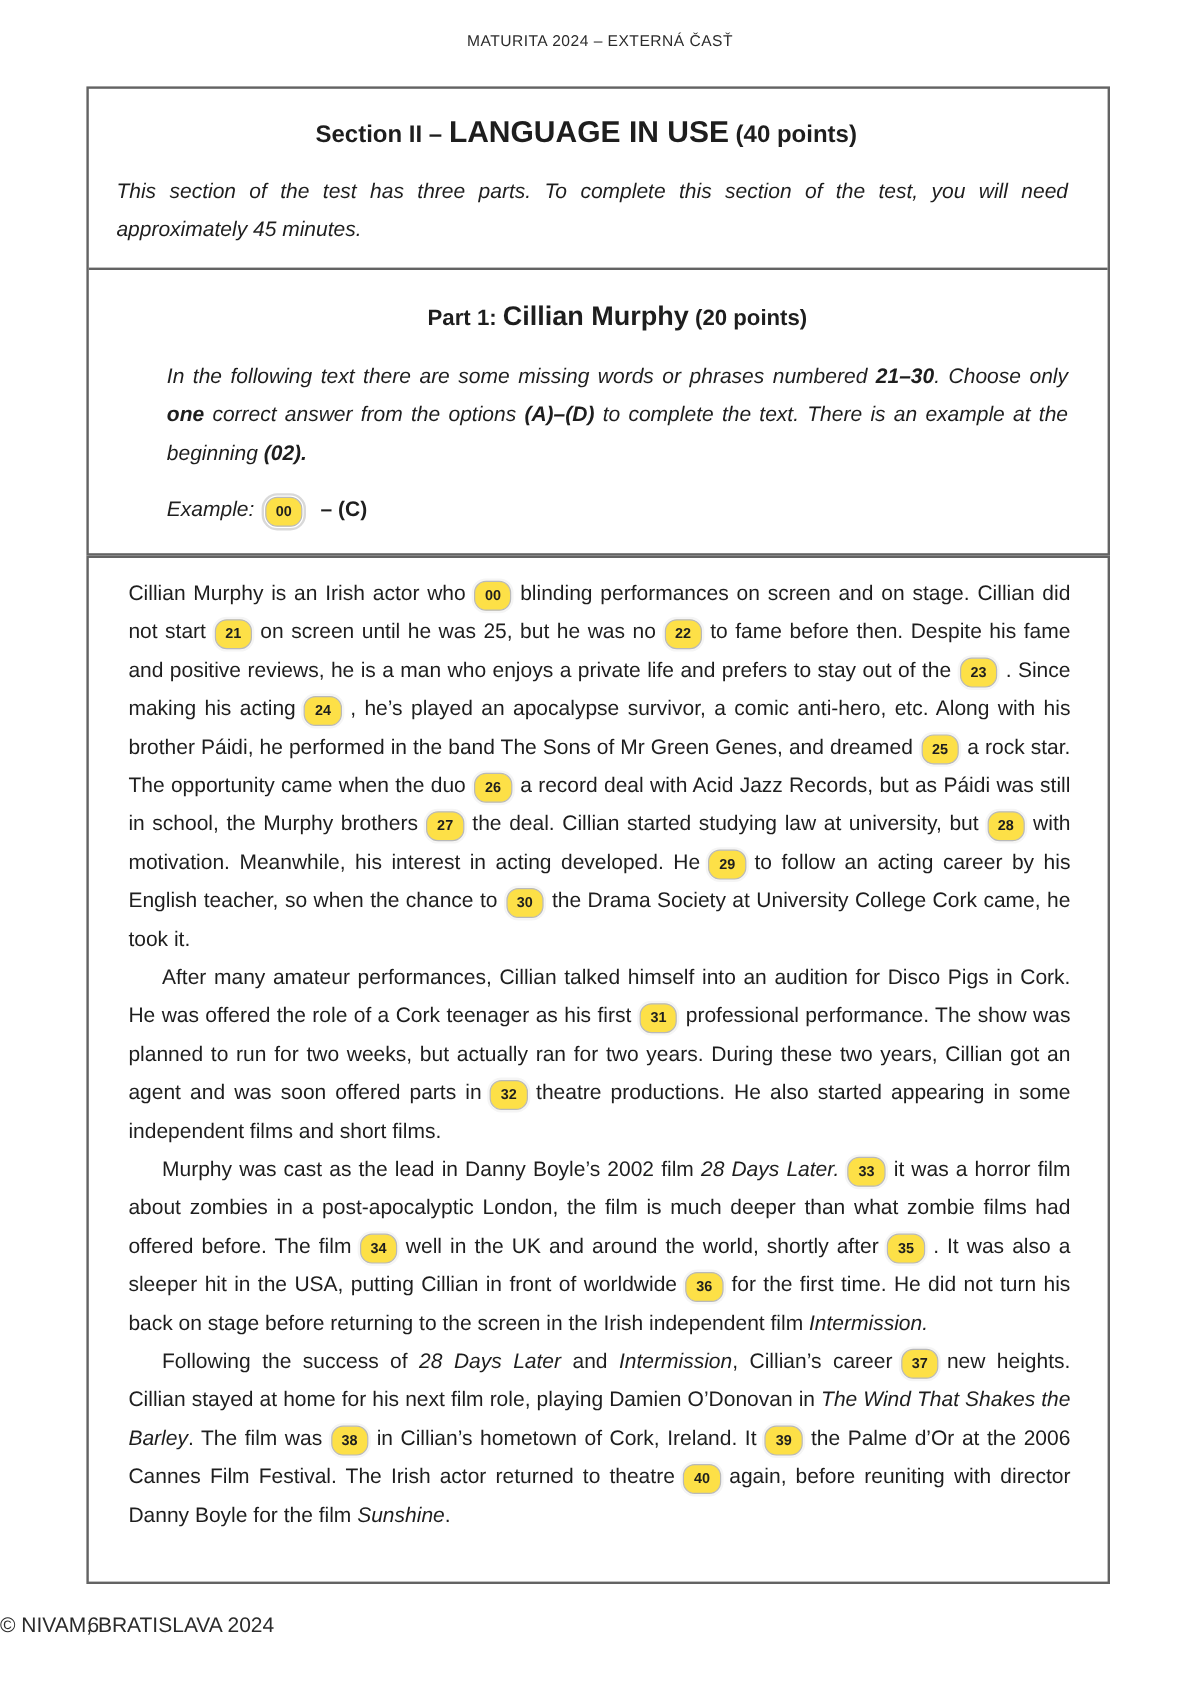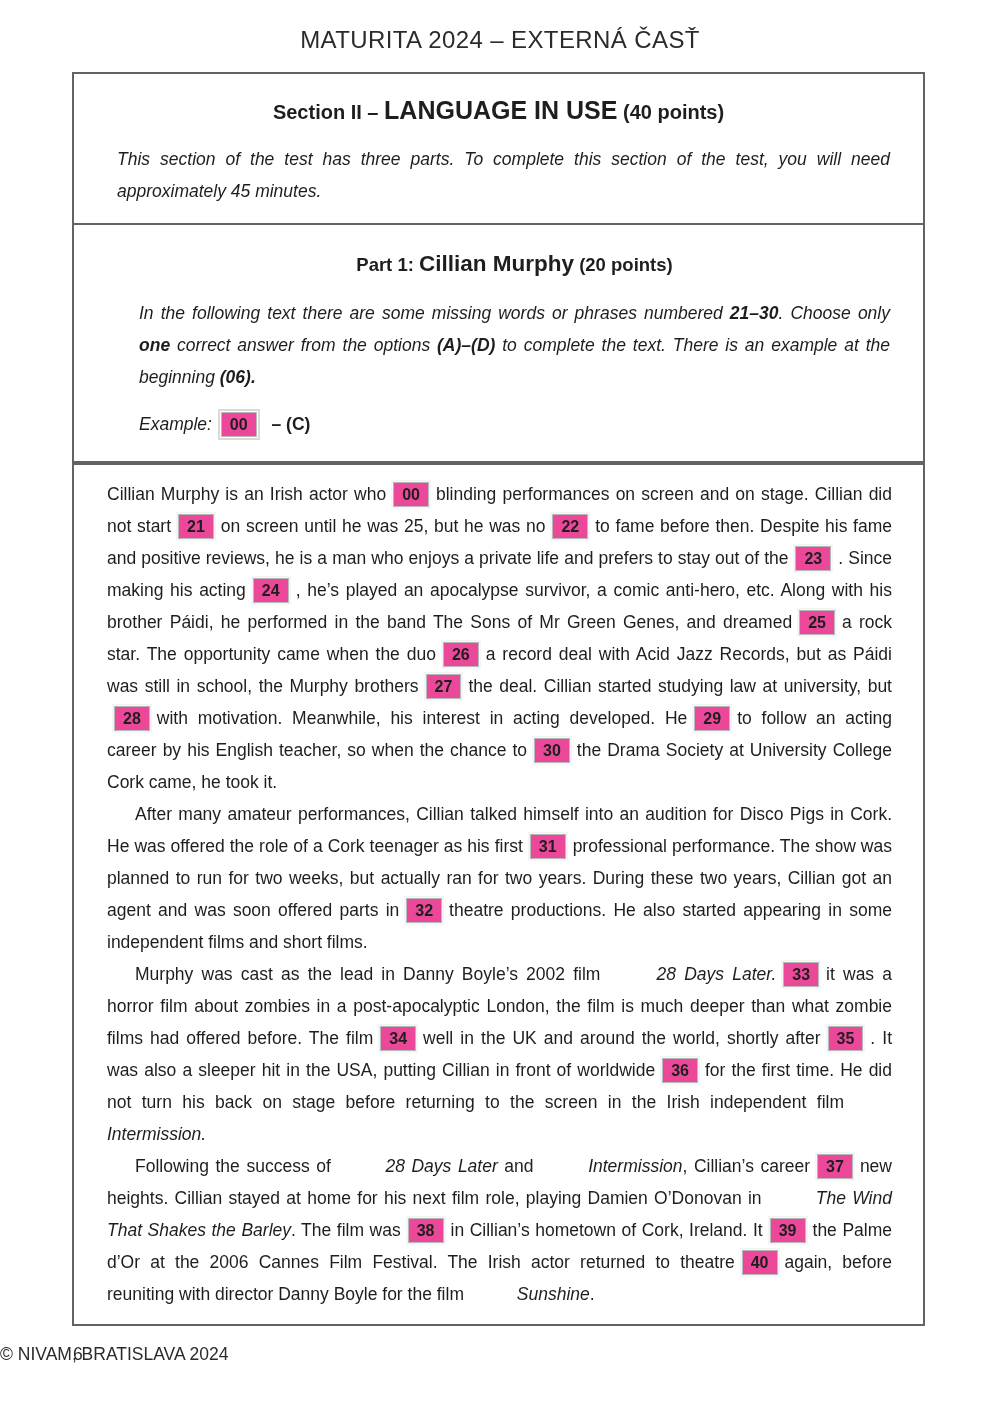--- a/index.html
+++ b/index.html
@@ -8,31 +8,31 @@
     width: 1000px; height: 1416px;
     background: #ffffff;
     font-family: "Liberation Sans", sans-serif;
     color: #1e1e1e;
     position: relative;
     overflow: hidden;
   }
   .page-header {
     position: absolute; top: 26px; left: 0; width: 100%;
     text-align: center;
-    font-size: 24px;
+    font-size: 13px;
     letter-spacing: 0.4px;
     color: #2b2b2b;
   }
   .top-boxes {
     position: absolute; left: 72px; top: 72px; width: 853px;
     border: 2px solid #636363;
   }
   .section-box {
     border-bottom: 2px solid #636363;
-    padding: 22px 33px 16px 33px;
+    padding: 22px 33px 16px 13px;
   }
   .section-title {
     text-align: center;
     font-weight: 700;
     font-size: 20px;
     margin-bottom: 18px;
     white-space: nowrap;
   }
   .section-title .big { font-size: 25px; }
   .section-intro {
@@ -89,35 +89,35 @@
     border: 2px solid #636363;
     padding: 13px 31px 14px 33px;
   }
   .passage-box p {
     margin: 0;
     font-size: 17.5px;
     line-height: 32px;
     text-align: justify;
   }
   .passage-box p.indent { text-indent: 28px; }
-  .seg-i { font-style: italic; padding-left: 48px; }
+  .seg-i { font-style: italic; }
   .gap-box {
     display: inline-block;
-    background: #ec4899;
+    background: #fde047;
     border: 1px solid #b9b9b9;
     box-shadow: 0 0 0 2px #f5f5f5;
     font-weight: 700;
     font-style: normal;
-    font-size: 16px;
+    font-size: 12px;
     line-height: 19px;
     padding: 2px 8px;
     margin: 0 7px;
     text-indent: 0;
     vertical-align: baseline;
-    border-radius: 0;
+    border-radius: 10px;
   }
   .example-gap {
     box-shadow: 0 0 0 1px #ffffff, 0 0 0 3px #d9d9d9;
     margin: 0 4px;
   }
   .footer {
     position: absolute; top: 1344px; left: 0; width: 100%;
     font-size: 17.5px;
     color: #2b2b2b;
   }
@@ -129,21 +129,21 @@
 
 <div class="page-header">MATURITA 2024 – EXTERNÁ ČASŤ</div>
 
 <div class="top-boxes">
   <div class="section-box">
     <div class="section-title"><span>Section II – </span><span class="big">LANGUAGE IN USE</span><span> (40 points)</span></div>
     <div class="section-intro">This section of the test has three parts. To complete this section of the test, you will need approximately 45 minutes.</div>
   </div>
   <div class="part-box">
     <div class="part-title"><span>Part 1: </span><span class="big">Cillian Murphy</span><span> (20 points)</span></div>
-    <div class="instructions"><span>In the following text there are some missing words or phrases numbered </span><span class="seg-b">21–30</span><span>. Choose only </span><span class="seg-b">one</span><span> correct answer from the options </span><span class="seg-b">(A)–(D)</span><span> to complete the text. There is an example at the beginning </span><span class="seg-b">(06).</span></div>
+    <div class="instructions"><span>In the following text there are some missing words or phrases numbered </span><span class="seg-b">21–30</span><span>. Choose only </span><span class="seg-b">one</span><span> correct answer from the options </span><span class="seg-b">(A)–(D)</span><span> to complete the text. There is an example at the beginning </span><span class="seg-b">(02).</span></div>
     <div class="example-line">
       <span class="example-label">Example:</span>
       <span class="gap-box example-gap">00</span>
       <span class="example-answer">– (C)</span>
     </div>
   </div>
 </div>
 
 <div class="passage-box">
   <p><span>Cillian Murphy is an Irish actor who</span><span class="gap-box">00</span><span>blinding performances on screen and on stage. Cillian did not start</span><span class="gap-box">21</span><span>on screen until he was 25, but he was no</span><span class="gap-box">22</span><span>to fame before then. Despite his fame and positive reviews, he is a man who enjoys a private life and prefers to stay out of the</span><span class="gap-box">23</span><span>. Since making his acting</span><span class="gap-box">24</span><span>, he’s played an apocalypse survivor, a comic anti-hero, etc. Along with his brother Páidi, he performed in the band The Sons of Mr Green Genes, and dreamed</span><span class="gap-box">25</span><span>a rock star. The opportunity came when the duo</span><span class="gap-box">26</span><span>a record deal with Acid Jazz Records, but as Páidi was still in school, the Murphy brothers</span><span class="gap-box">27</span><span>the deal. Cillian started studying law at university, but</span><span class="gap-box">28</span><span>with motivation. Meanwhile, his interest in acting developed. He</span><span class="gap-box">29</span><span>to follow an acting career by his English teacher, so when the chance to</span><span class="gap-box">30</span><span>the Drama Society at University College Cork came, he took it.</span></p>

